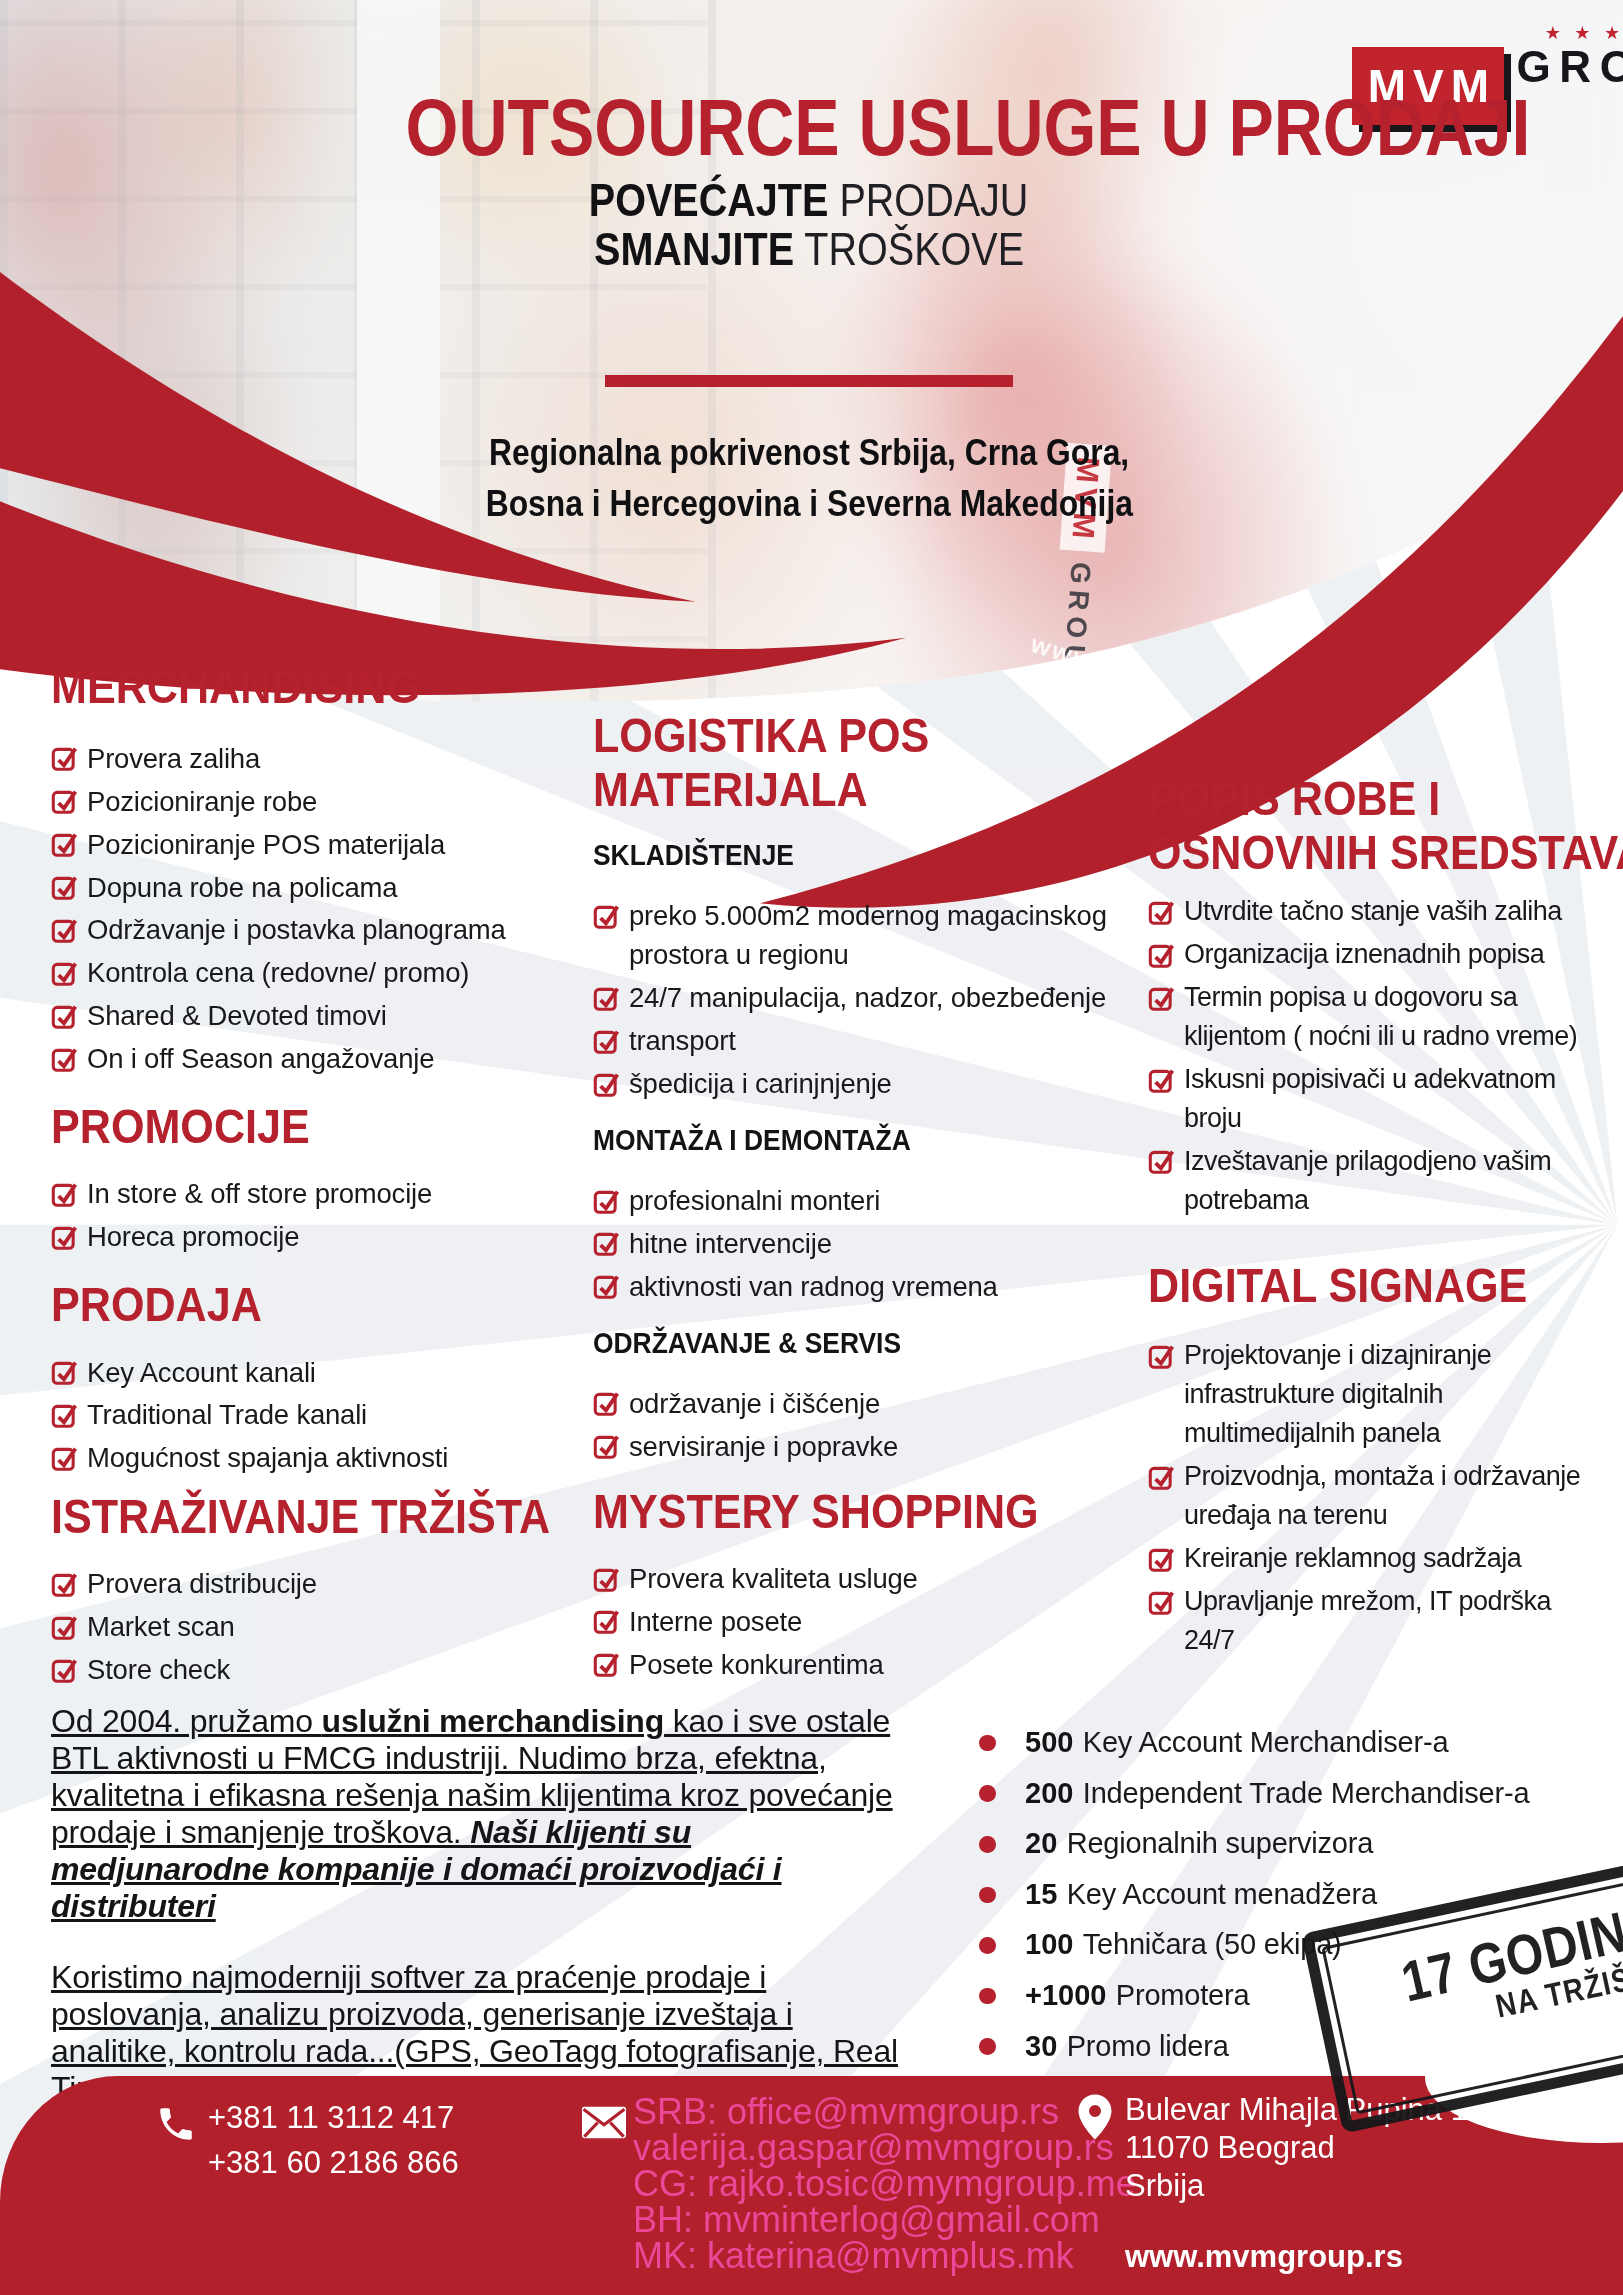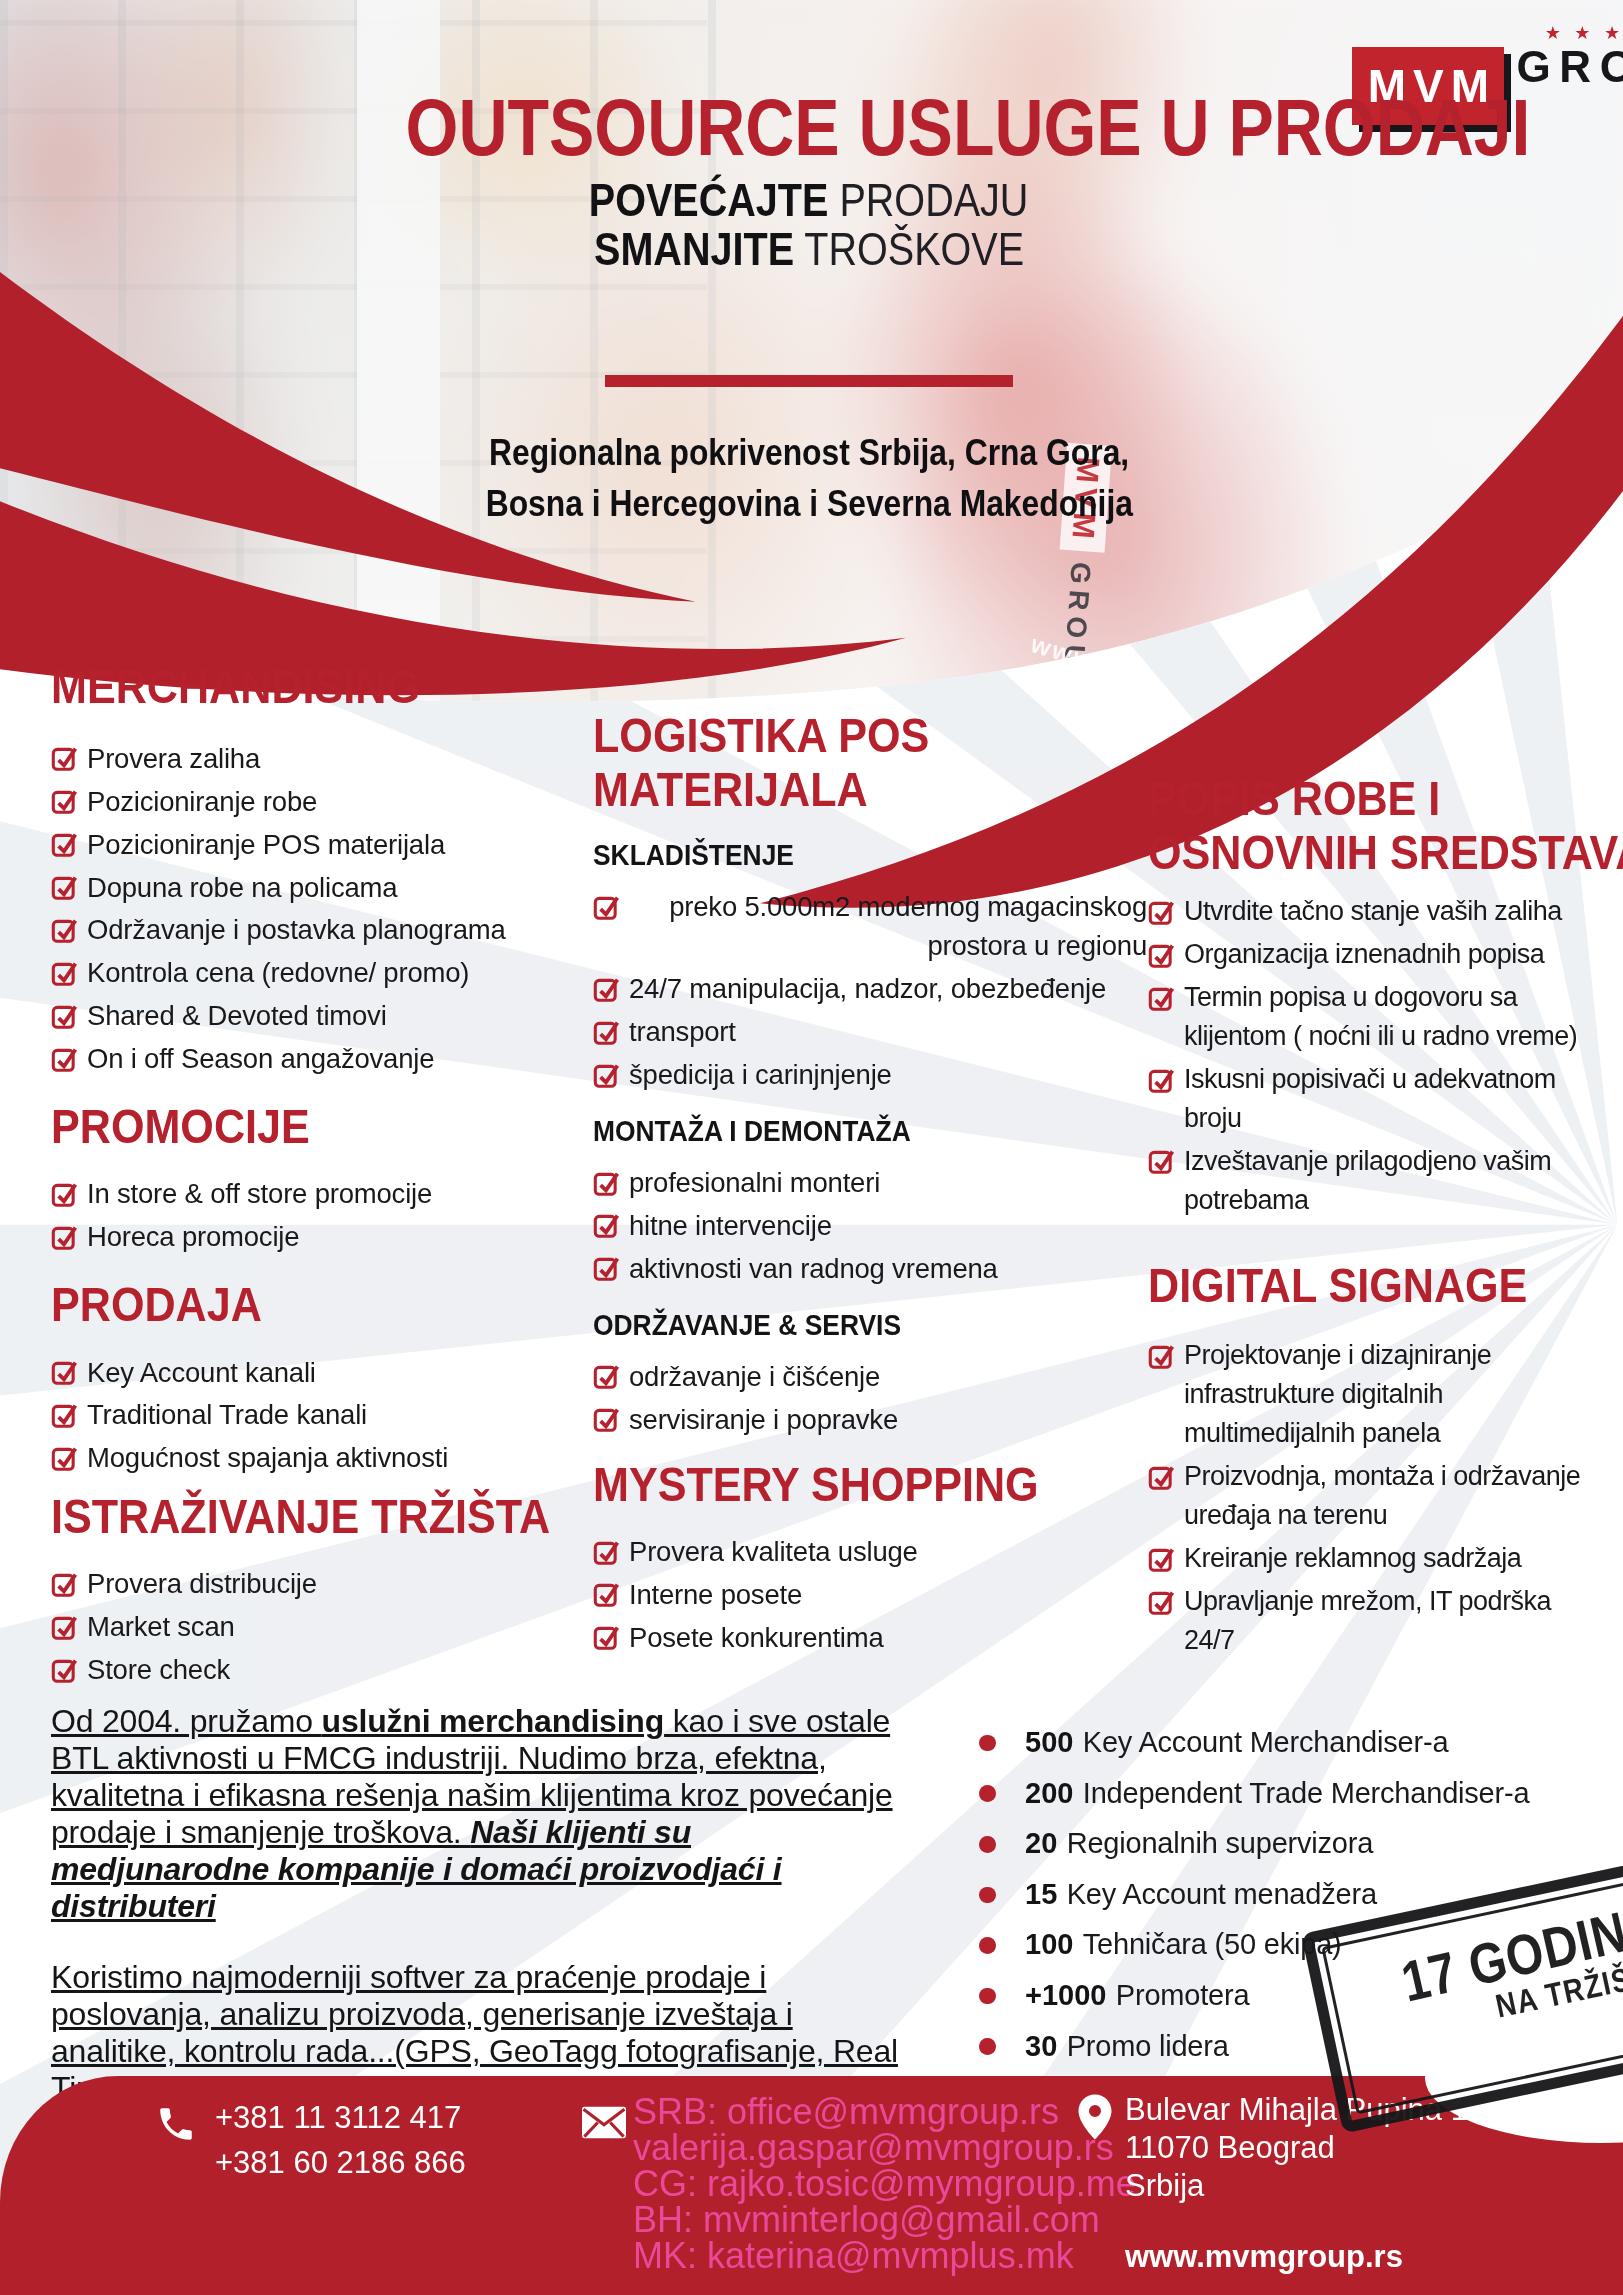--- a/index.html
+++ b/index.html
@@ -66,21 +66,21 @@
   .sub-h{font-size:30px;line-height:1;font-weight:bold;color:#141416;margin:0;}
   .list{margin:0;padding:0;}
   .ci{display:flex;align-items:flex-start;margin-bottom:3.9px;}
   .ci .cb{flex:0 0 36px;padding-top:5.5px;}
   .ci .cb svg{width:27.5px;height:27.5px;display:block;}
   .cb rect{fill:none;stroke:#b5212d;stroke-width:4px;}
   .cb path{fill:none;stroke:#b5212d;stroke-width:5px;}
   .ci-t{font-size:27.5px;line-height:39px;color:#19191b;letter-spacing:-0.2px;}
   #col3 .ci-t{font-size:27px;letter-spacing:-0.5px;}
   .mt-ul1{margin-top:25px;} .mt-h{margin-top:22px;} .mt-ul{margin-top:20.4px;}
-  .mt-sub{margin-top:23.6px;} .mt-subul{margin-top:17px;text-align:right;} .mt-myst{margin-top:19px;}
+  .mt-sub{margin-top:23.6px;} .mt-subul{margin-top:26px;} .mt-myst{margin-top:19px;}
   .mt-dig{margin-top:39px;} .mt-digul{margin-top:23.6px;} .mt-pop{margin-top:12.6px;}
   
   #about{position:absolute;left:51px;top:1703px;width:852px;z-index:4;
     font-size:32px;line-height:37px;letter-spacing:-0.2px;color:#151517;text-decoration:underline;}
   #about p{margin:0;}
   #about .p2{margin-top:34px;}
   #about .b{font-weight:bold;}
   #about .bi{font-weight:bold;font-style:italic;}
   
   #stats{position:absolute;left:979px;top:1698px;width:636px;z-index:4;margin-top:29px;}
@@ -88,21 +88,21 @@
   .st .dot{flex:0 0 46px;padding-top:7.9px;}
   .st .dot i{display:block;width:16.5px;height:16.5px;border-radius:50%;background:#b5212d;}
   .st-n{font-weight:bold;font-size:29px;line-height:31px;margin-right:9.4px;color:#141416;}
   .st-t{font-size:29px;line-height:31px;color:#1a1a1c;letter-spacing:-0.2px;}
   
   #footer{position:absolute;left:0;top:2076px;width:1623px;height:220px;background:#b2202c;
     border-top-left-radius:118px 126px;z-index:5;}
   #bite{position:absolute;left:1425px;top:2013px;width:353px;height:130px;background:#fff;
     border-radius:50%;z-index:5;}
   .f-icon{position:absolute;z-index:6;}
-  #f-phones{position:absolute;left:215px;top:2095px;z-index:6;color:#fff;font-size:31px;line-height:45px;}
+  #f-phones{position:absolute;left:208px;top:2095px;z-index:6;color:#fff;font-size:31px;line-height:45px;}
   #f-emails{position:absolute;left:633px;top:2094px;z-index:6;color:#ec4899;font-size:36px;line-height:36px;}
   #f-address{position:absolute;left:1125px;top:2091px;z-index:6;color:#fff;font-size:31px;line-height:38px;}
   #f-site{position:absolute;left:1125px;top:2221px;z-index:6;color:#fff;font-size:31px;font-weight:bold;margin-top:18px;}
   
   #stamp{position:absolute;left:1318px;top:1891px;width:371px;height:182px;z-index:7;
     transform:rotate(-12deg);border:11px solid #17171a;border-radius:11px;opacity:.95;}
   #stamp .inner{position:absolute;inset:5.5px;border:3.1px solid #17171a;border-radius:4.7px;
     text-align:right;padding:15.7px 20.4px 0 0;box-sizing:border-box;}
   .stamp-l1{font-size:57px;font-weight:bold;color:#17171a;letter-spacing:0.8px;line-height:1;
     display:inline-block;transform:scaleX(.84) rotate(-1deg);transform-origin:100% 50%;white-space:nowrap;}

